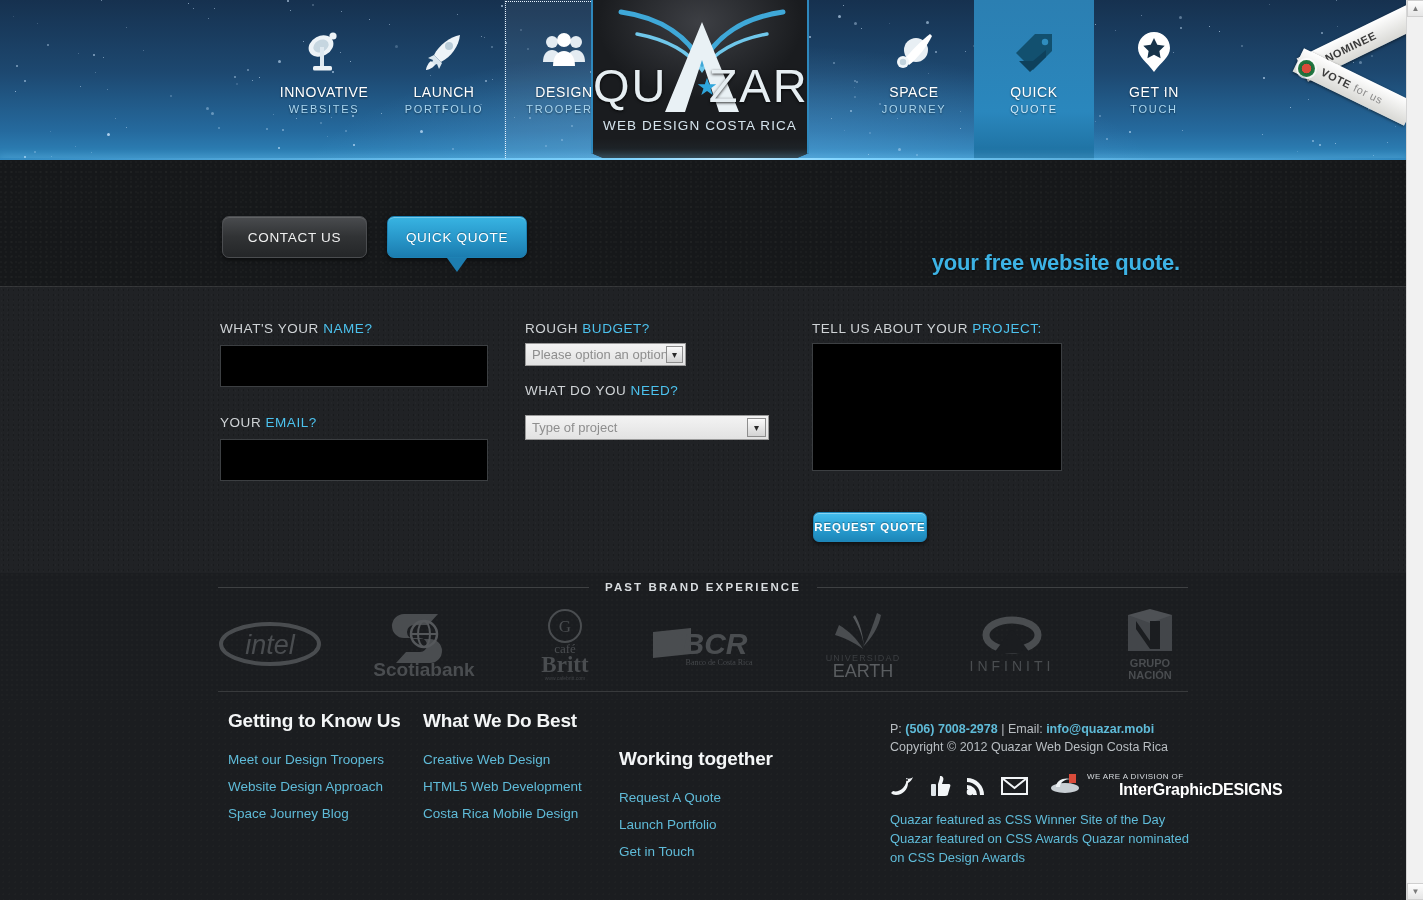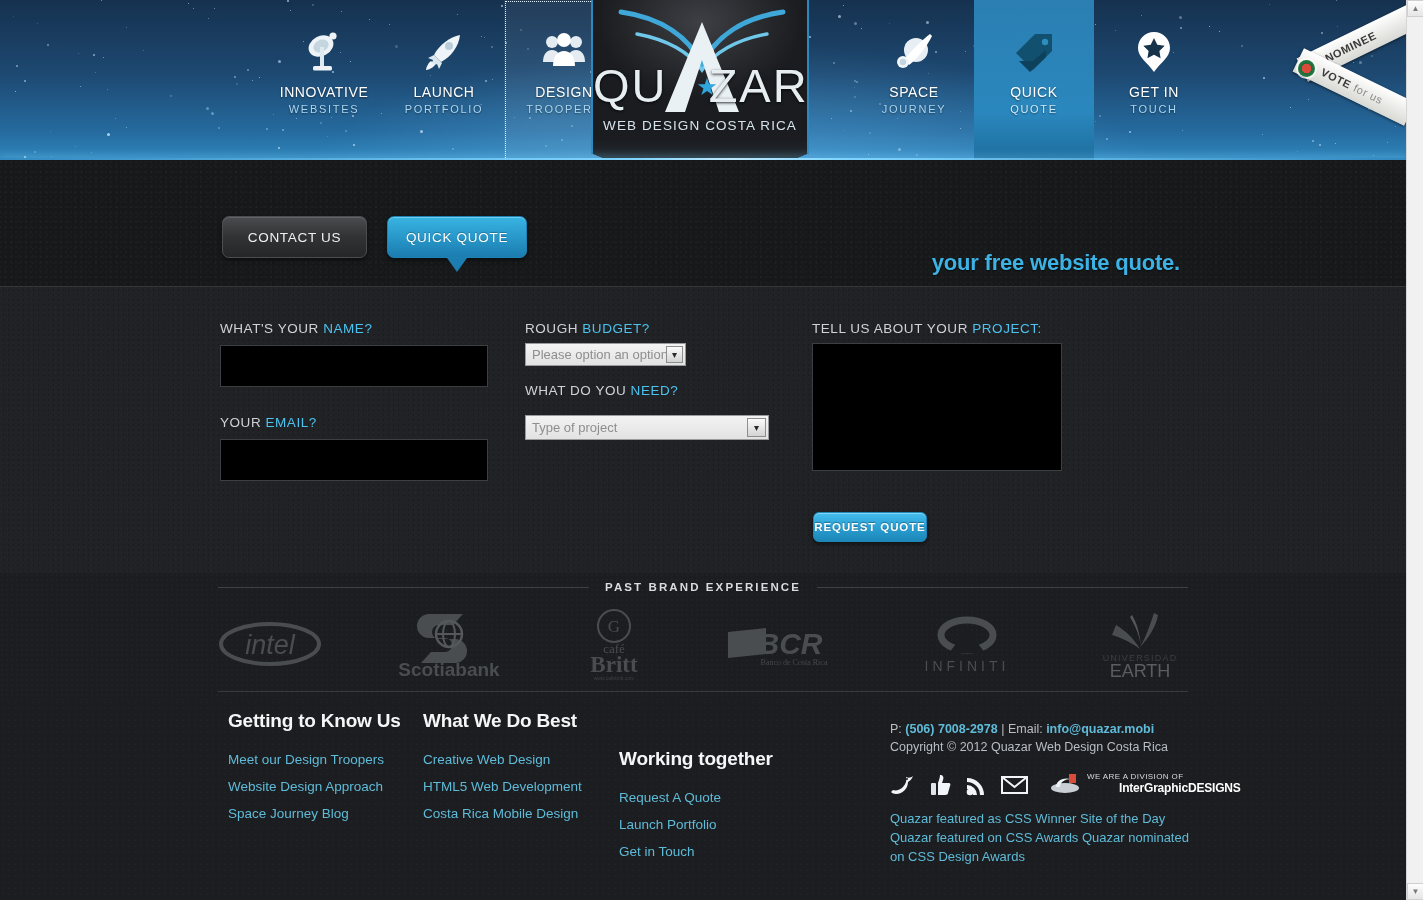--- a/index.html
+++ b/index.html
@@ -286,21 +286,21 @@
     text-decoration: none; margin-bottom: 12px; cursor: pointer;
   }
   .fright { position: absolute; left: 890px; top: 22px; width: 300px; }
   .fcontact { font-size: 12.5px; color: #b9bec2; margin-bottom: 4px; }
   .fcontact a { color: #5fbbd8; text-decoration: none; cursor: pointer; font-weight: bold; }
   .fcopy { font-size: 12.5px; color: #b9bec2; }
   .socials { display: flex; align-items: center; gap: 14px; margin-top: 18px; }
   .socials .s { cursor: pointer; display: flex; align-items: center; }
   .igd { display: flex; align-items: flex-start; gap: 7px; margin-left: 8px; cursor: pointer; }
   .igd .t1 { font-size: 8px; letter-spacing: .4px; color: #d6dade; }
-  .igd .t2 { font-size: 12px; font-weight: bold; color: #ffffff; letter-spacing: -.2px; padding-left: 32px; }
+  .igd .t2 { font-size: 16px; font-weight: bold; color: #ffffff; letter-spacing: -.2px; padding-left: 32px; }
   .fawards {
     margin-top: 12px; font-size: 13px; color: #5fbbd8; line-height: 1.45;
     width: 312px; cursor: pointer;
   }
 
   
   .scrollbar {
     position: absolute; right: 0; top: 0; width: 17px; height: 900px;
     background: #f1f1f1; border-left: 1px solid #d6d6d6;
   }
@@ -715,37 +715,46 @@
 
       <div class="brand">
         <svg width="116" height="52" viewBox="0 0 116 52">
           <path d="M2 14 L40 10 L40 36 L2 40 Z" fill="#4a4d50"></path>
           <text x="64" y="36" text-anchor="middle" font-family="Liberation Sans, sans-serif" font-size="30" font-weight="bold" font-style="italic" fill="#4a4d50">BCR</text>
           <text x="68" y="47" text-anchor="middle" font-family="Liberation Serif, serif" font-size="8" fill="#45484b">Banco de Costa Rica</text>
         </svg>
       </div>
 
       <div class="brand">
-        <svg width="104" height="62" viewBox="0 0 104 62">
-          <ellipse cx="52" cy="22" rx="26" ry="15" fill="none" stroke="#4a4d50" stroke-width="7"></ellipse>
-          <path d="M34 40 L52 16 L70 40 Z" fill="#1b1d20"></path>
-          <text x="52" y="58" text-anchor="middle" font-family="Liberation Sans, sans-serif" font-size="14" letter-spacing="4" fill="#4a4d50">INFINITI</text>
-        </svg>
-      </div>
-
-      <div class="brand">
         <svg width="96" height="70" viewBox="0 0 96 70">
           <path d="M62 4 C58 16 54 28 48 38 C56 30 64 18 66 6 Z" fill="#4a4d50"></path>
           <path d="M24 16 C34 22 42 30 48 40 C40 34 28 28 20 26 Z" fill="#4a4d50"></path>
           <path d="M38 8 C44 18 48 28 49 38 C48 26 45 14 40 6 Z" fill="#55585b"></path>
           <text x="48" y="52" text-anchor="middle" font-family="Liberation Sans, sans-serif" font-size="9" letter-spacing="1.2" fill="#3c3f42">UNIVERSIDAD</text>
           <text x="48" y="68" text-anchor="middle" font-family="Liberation Sans, sans-serif" font-size="18" fill="#5a5d60">EARTH</text>
         </svg>
       </div>
 
+      <div class="brand">
+        <svg width="104" height="62" viewBox="0 0 104 62">
+          <ellipse cx="52" cy="22" rx="26" ry="15" fill="none" stroke="#4a4d50" stroke-width="7"></ellipse>
+          <path d="M34 40 L52 16 L70 40 Z" fill="#1b1d20"></path>
+          <text x="52" y="58" text-anchor="middle" font-family="Liberation Sans, sans-serif" font-size="14" letter-spacing="4" fill="#4a4d50">INFINITI</text>
+        </svg>
+      </div>
+
+      <div class="brand">
+        <svg width="76" height="74" viewBox="0 0 76 74">
+          <path d="M16 8 h44 v36 h-44 Z" fill="#43464a"></path>
+          <path d="M16 8 L38 2 L60 8 L38 16 Z" fill="#4e5155"></path>
+          <path d="M24 42 V14 l14 20 V14 h10 v28 h-10 l-14 -20 v20 Z" fill="#1b1d20"></path>
+          <text x="38" y="60" text-anchor="middle" font-family="Liberation Sans, sans-serif" font-size="11" font-weight="bold" fill="#4a4d50">GRUPO</text>
+          <text x="38" y="72" text-anchor="middle" font-family="Liberation Sans, sans-serif" font-size="11" font-weight="bold" fill="#4a4d50">NACIÓN</text>
+        </svg>
+      </div>
     </div>
     <div class="brands-rule-bottom"></div>
   </div>
 
   <div class="footer">
 
     <div class="fcol" style="left:228px;">
       <h3>Getting to Know Us</h3>
       <a>Meet our Design Troopers</a>
       <a>Website Design Approach</a>

